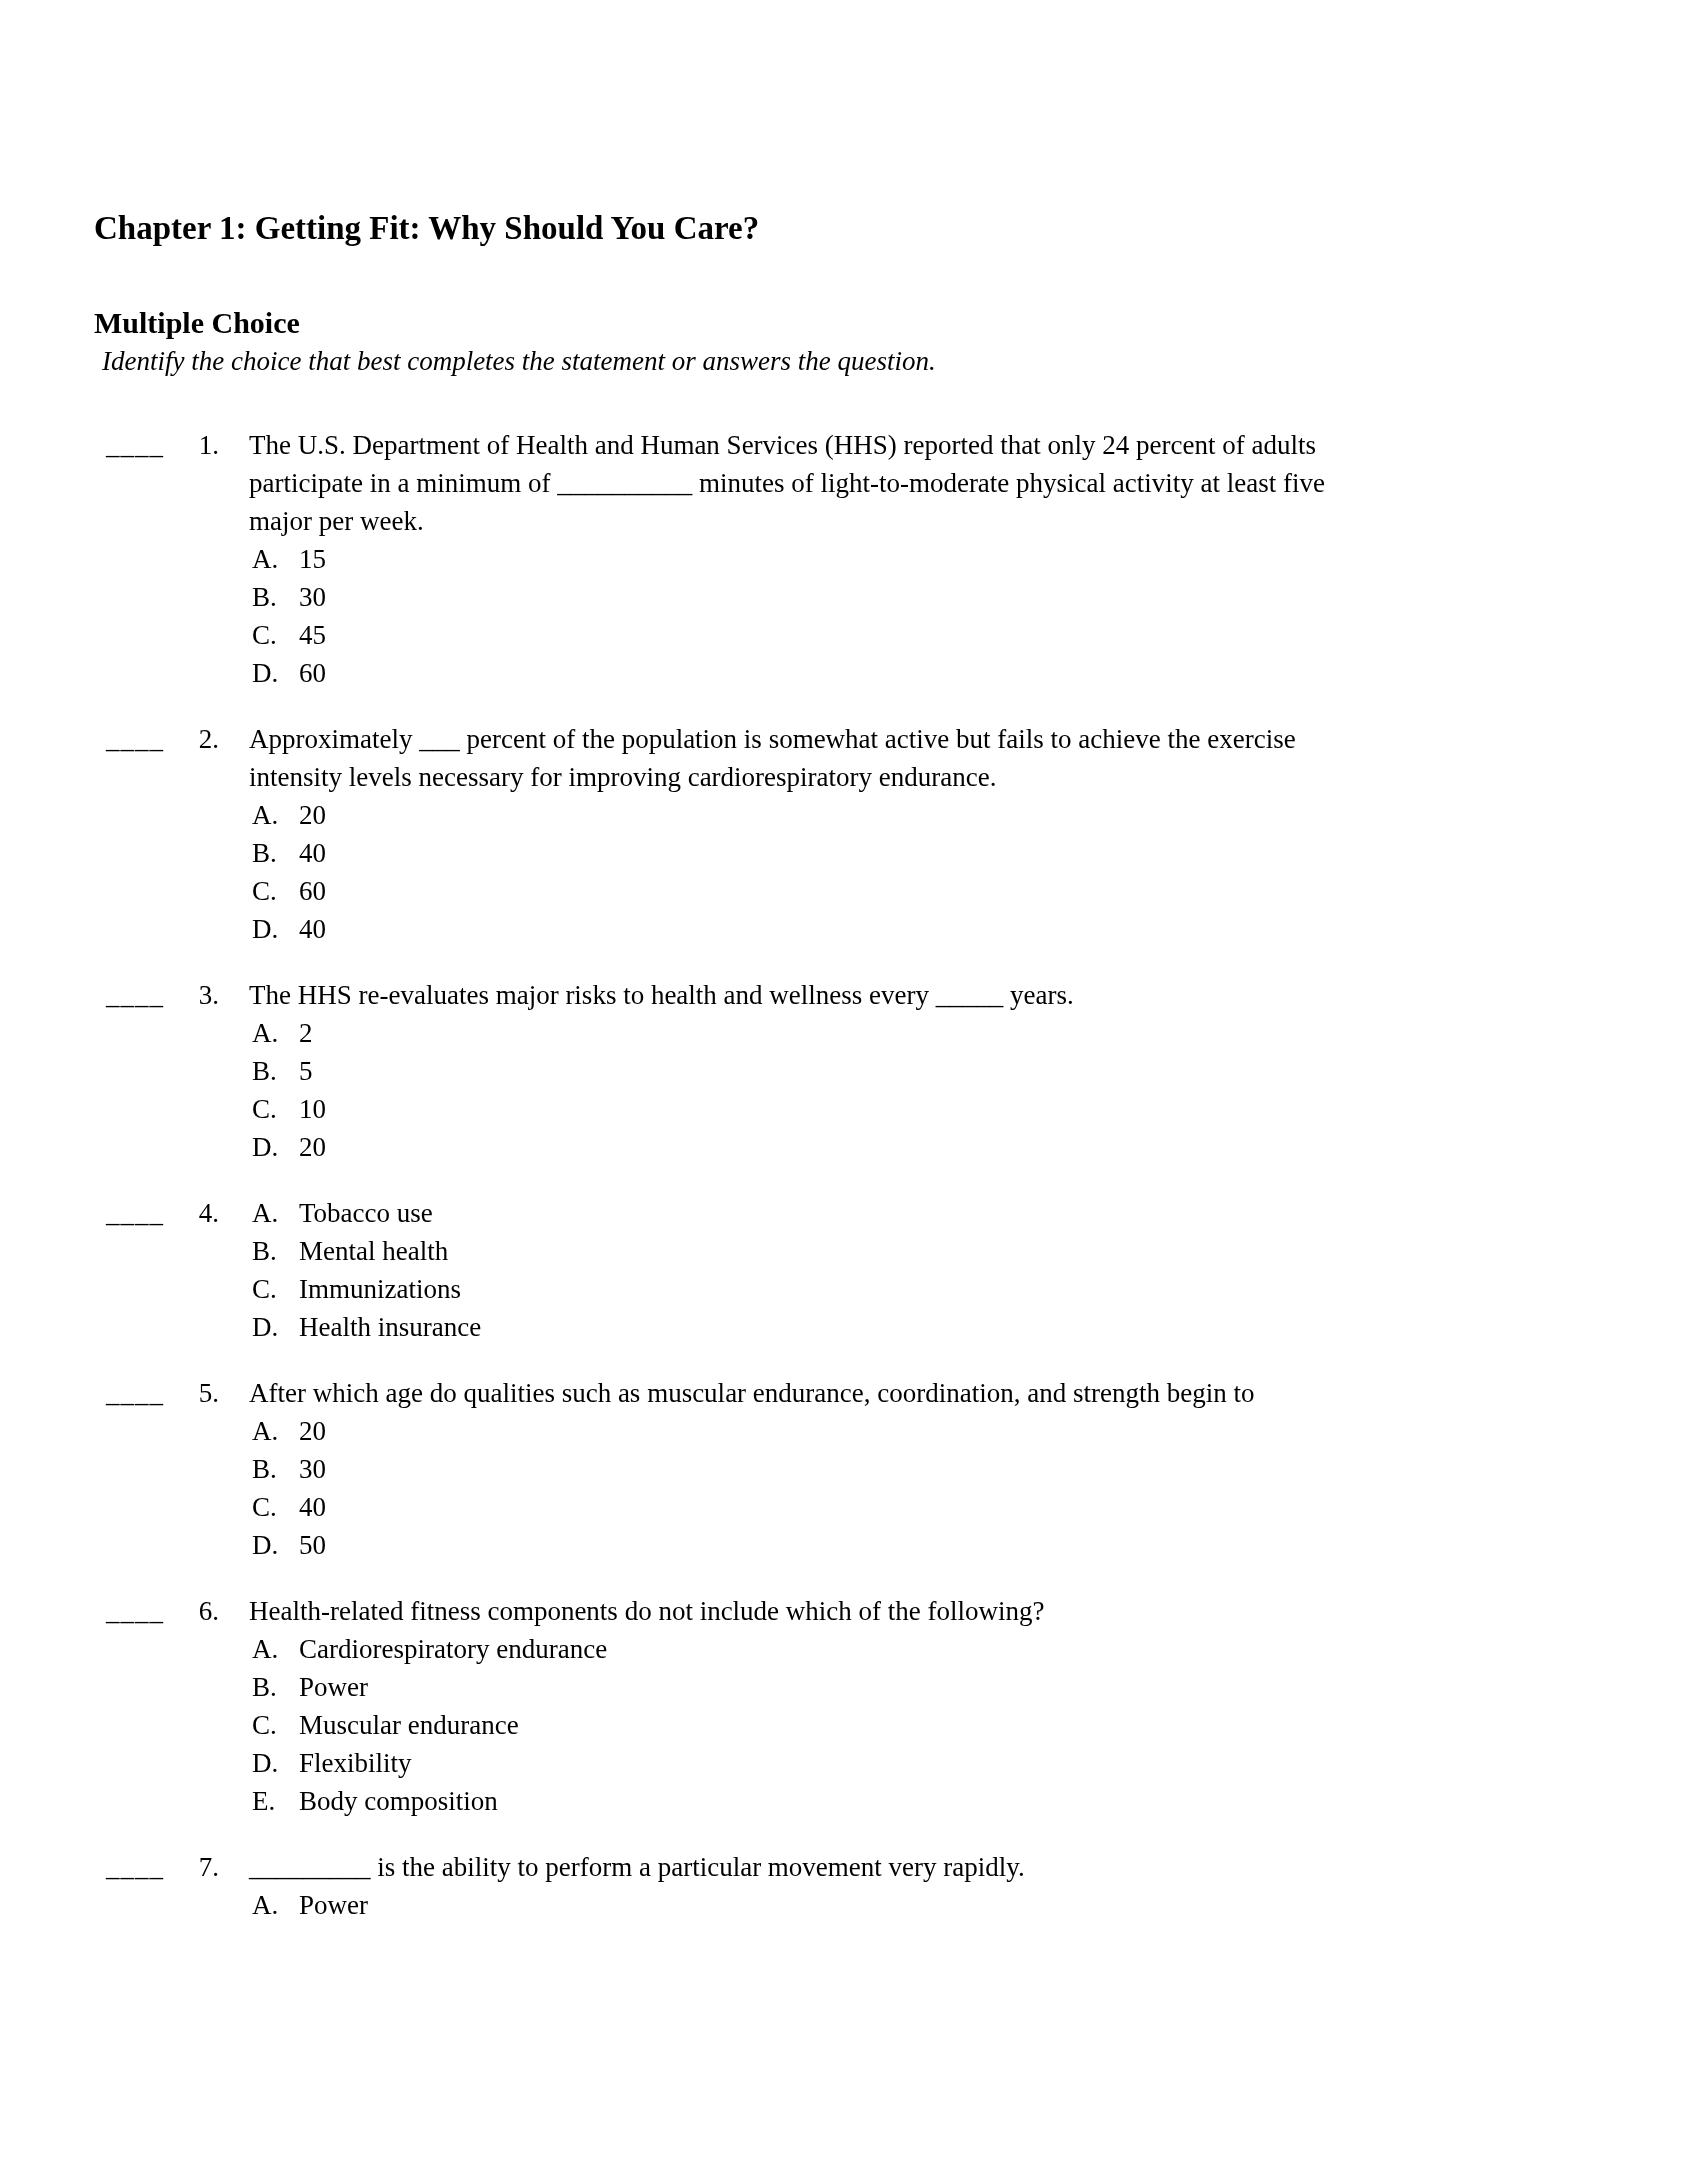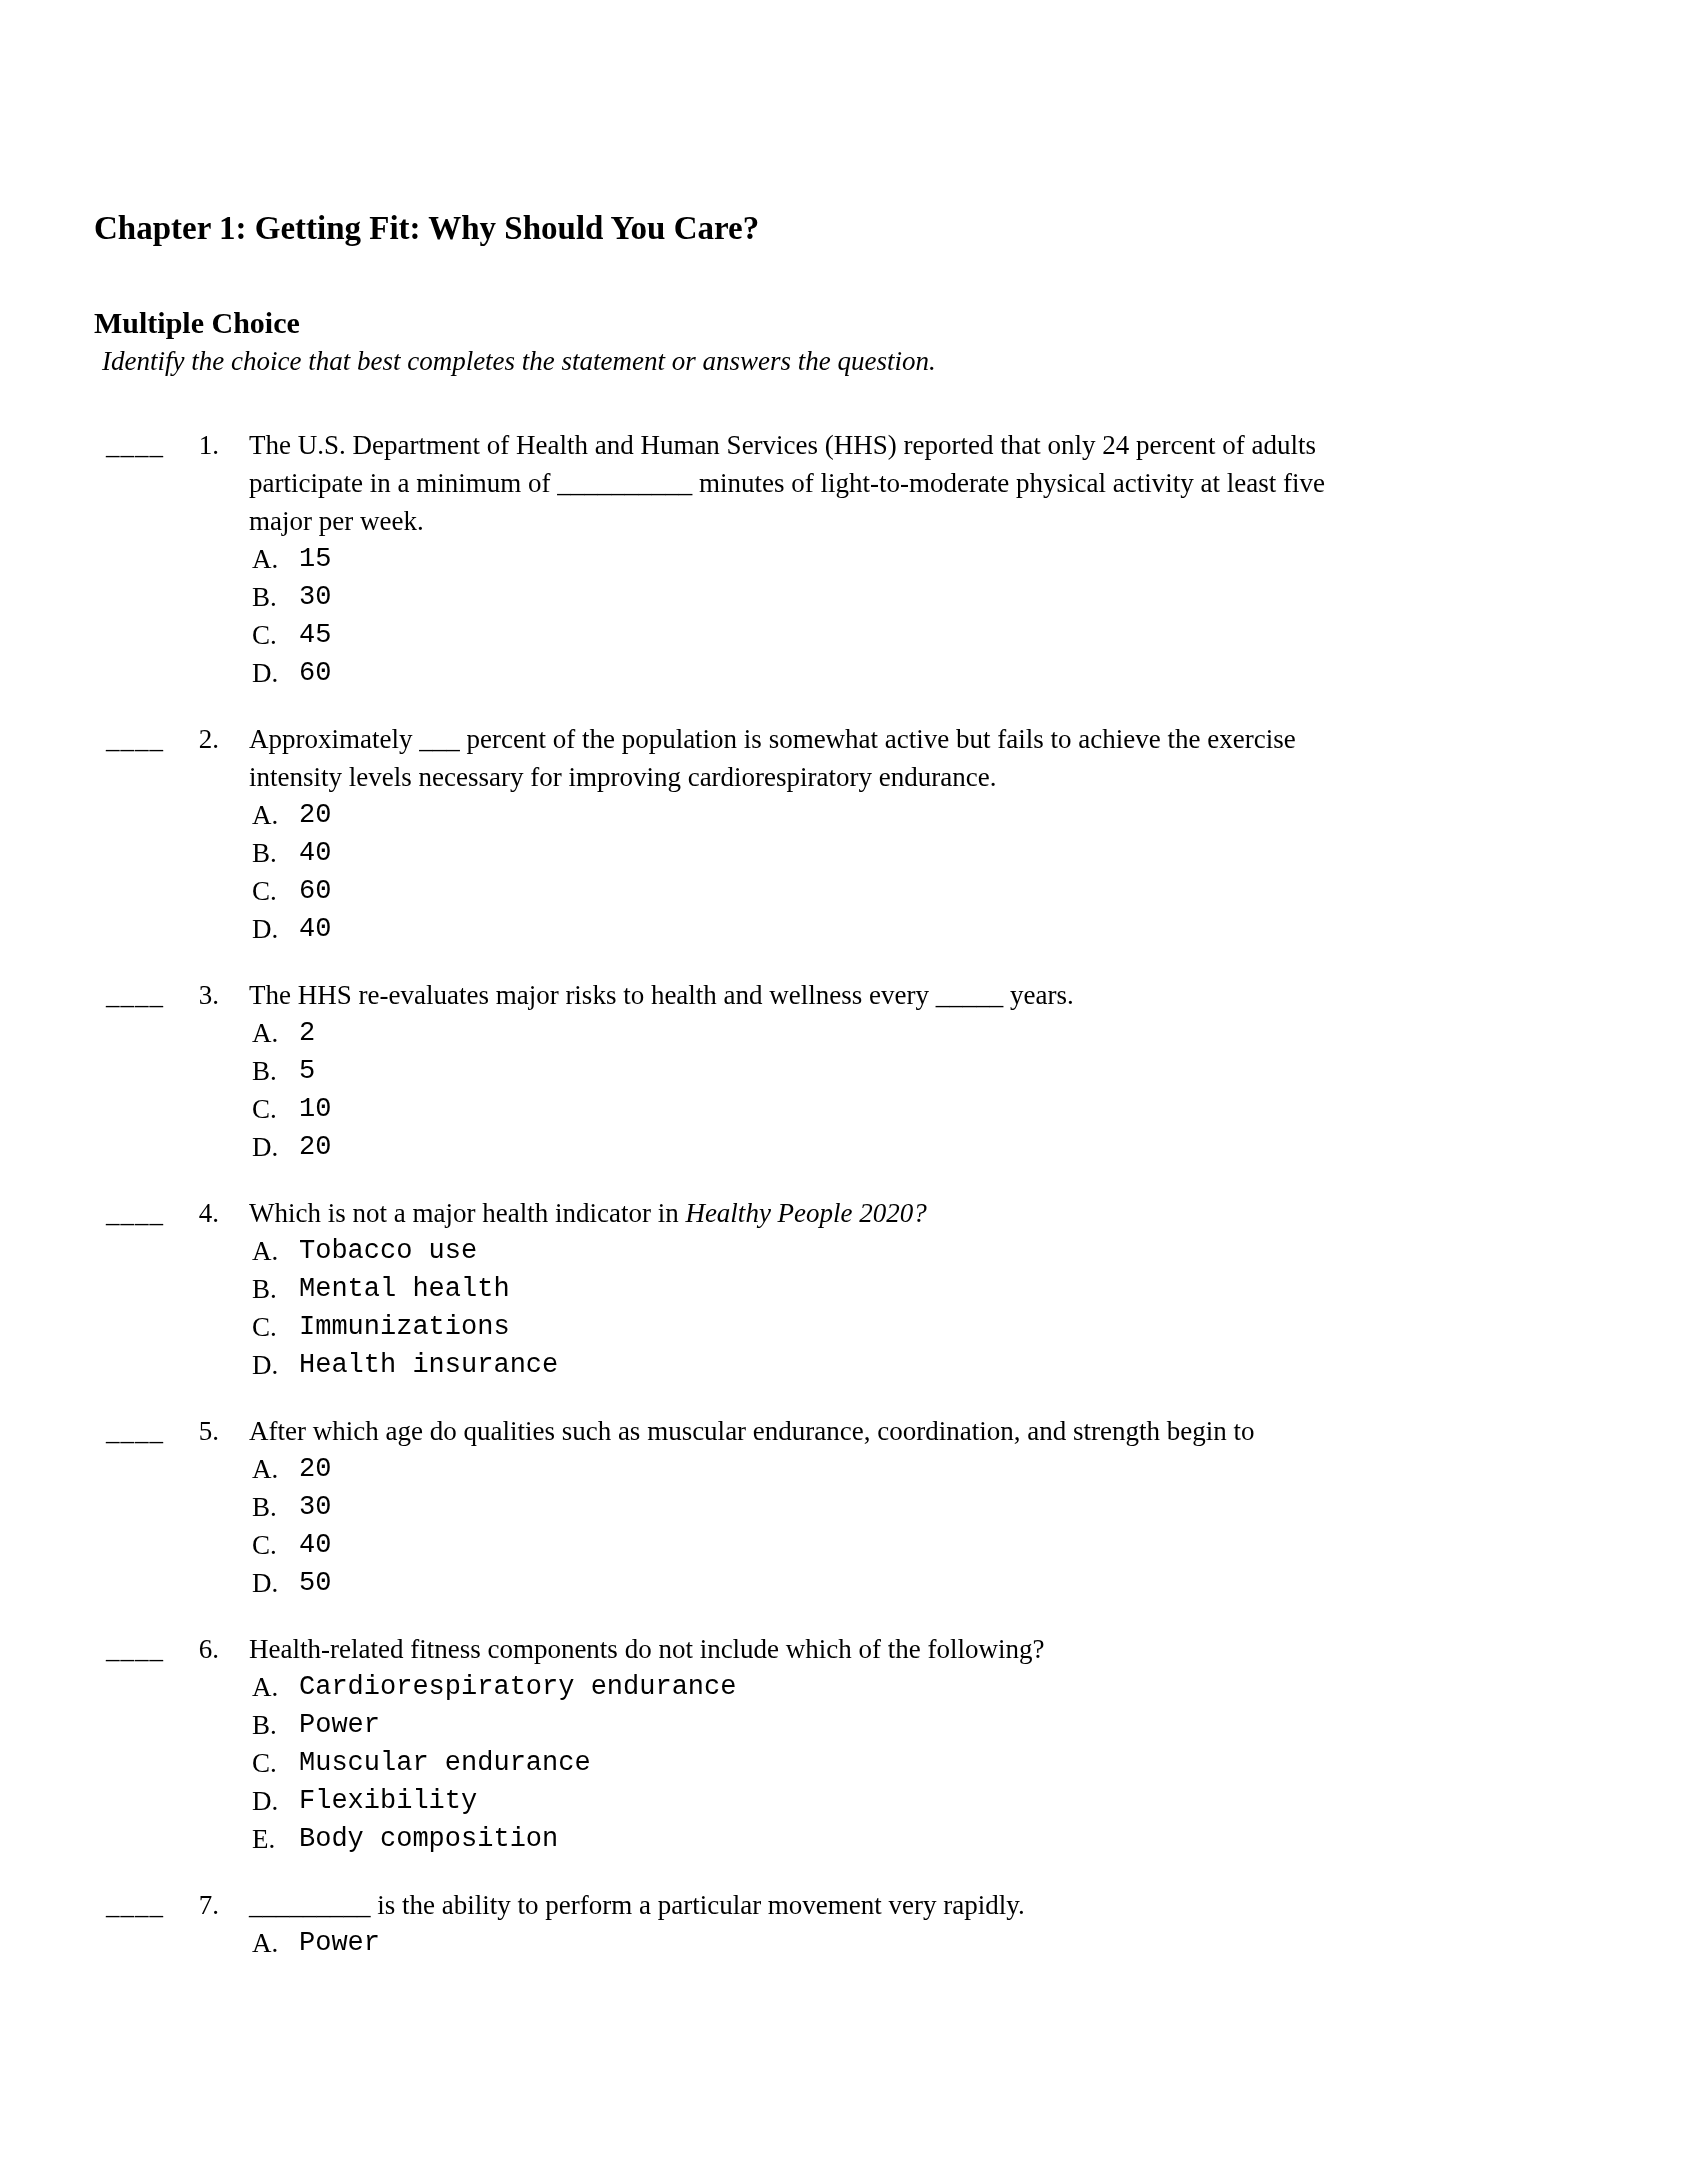--- a/index.html
+++ b/index.html
@@ -69,21 +69,20 @@
     display: flex;
     align-items: flex-start;
     padding-left: 3px;
   }
   .opt-letter {
     flex: none;
     width: 47px;
   }
   .opt-text {
     white-space: nowrap;
-    font-family: Liberation Mono, monospace;
   }
 </style>
 </head>
 <body>
 
 <div class="page">
 
   <h1 class="doc-title">Chapter 1: Getting Fit: Why Should You Care?</h1>
 
   <div class="section-heading">Multiple Choice</div>
@@ -161,21 +160,20 @@
         <span class="opt-letter">D.</span>
         <span class="opt-text">20</span>
       </div>
     </div>
   </div>
 
   <div class="question">
     <span class="answer-blank">____</span>
     <span class="q-number">4.</span>
     <div class="q-body">
-      <div class="q-line"><span>Which is not a major health indicator in </span><span class="italic">Healthy People 2020?</span></div>
       <div class="option">
         <span class="opt-letter">A.</span>
         <span class="opt-text">Tobacco use</span>
       </div>
       <div class="option">
         <span class="opt-letter">B.</span>
         <span class="opt-text">Mental health</span>
       </div>
       <div class="option">
         <span class="opt-letter">C.</span>

